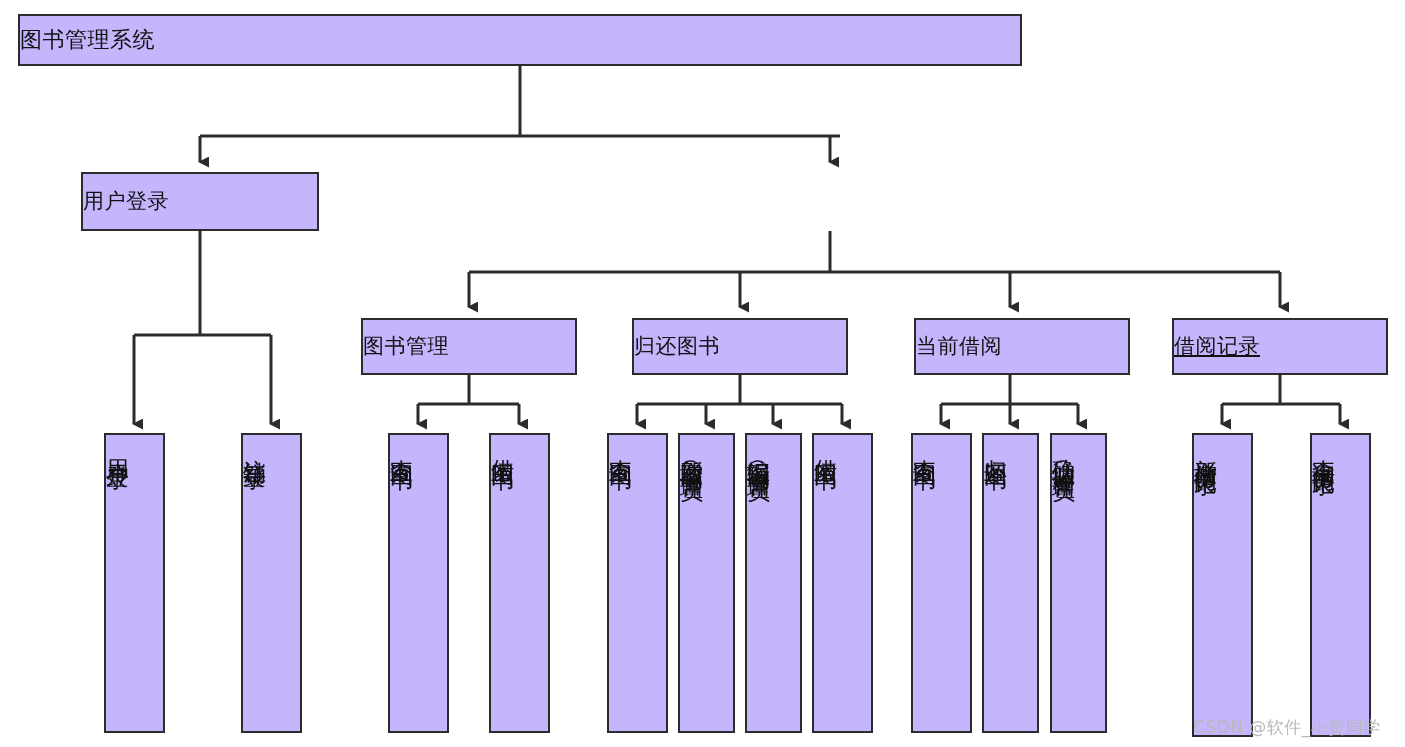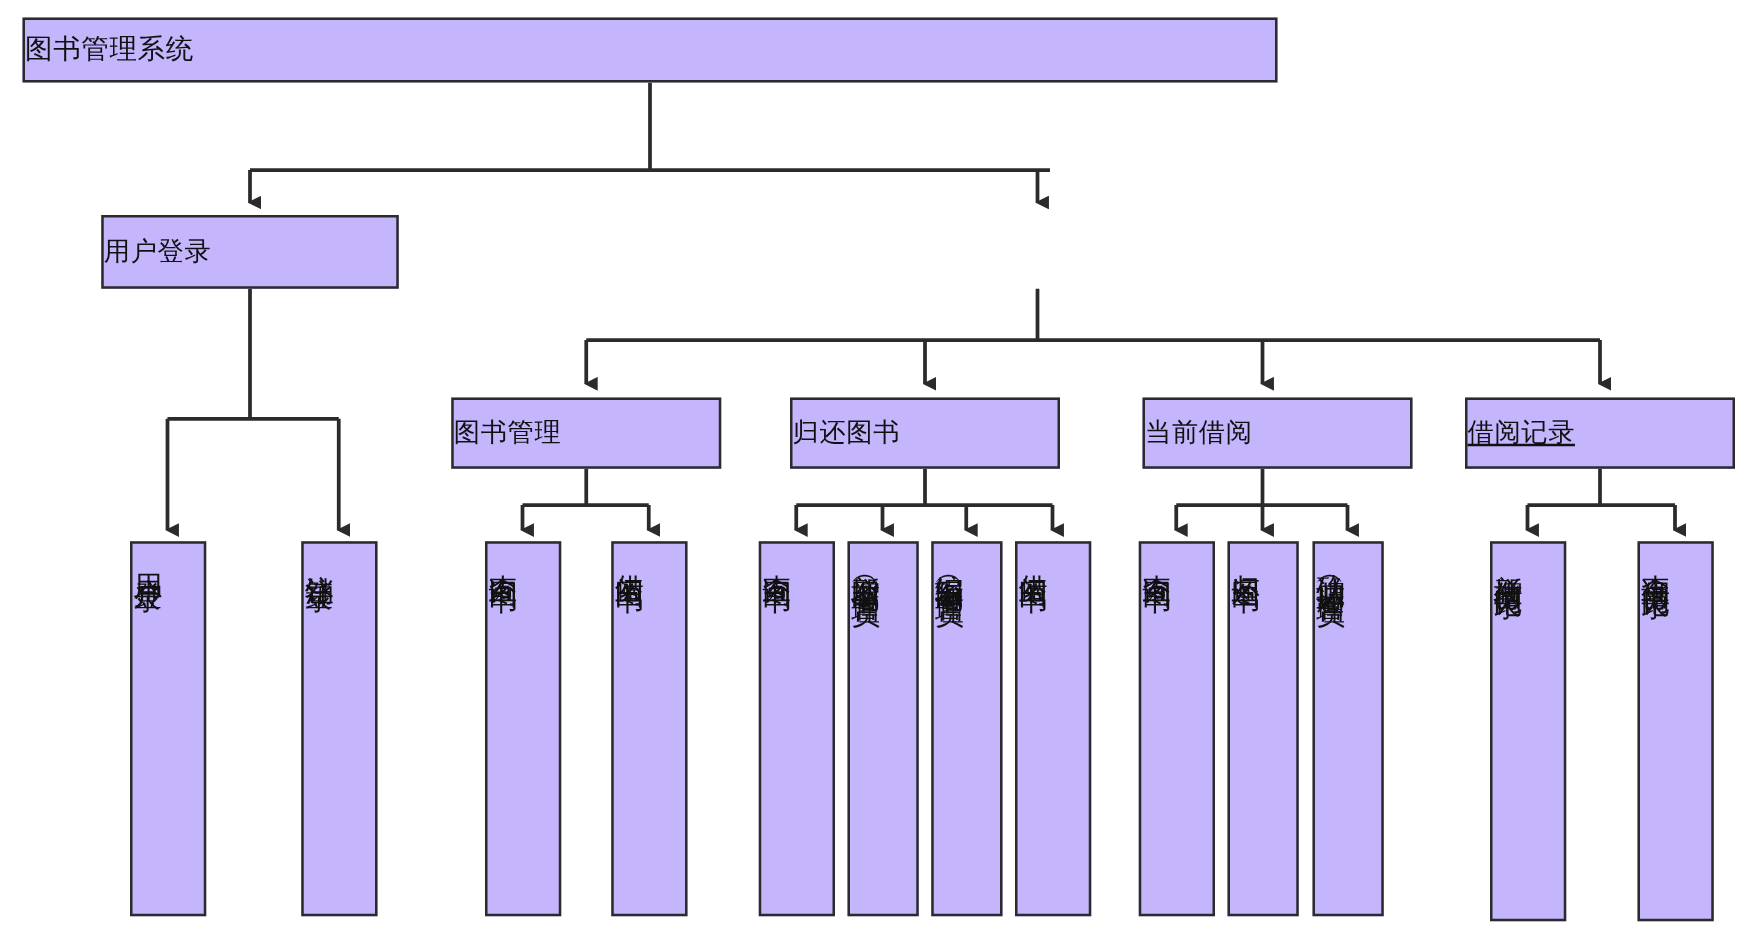--- a/index.html
+++ b/index.html
@@ -193,14 +193,15 @@
   </div>
 
   <div class="node vert" style="left:1192px; top:433px; width:61px; height:304px;">
     <span class="node-label">新增借阅记录</span>
   </div>
 
   <div class="node vert" style="left:1310px; top:433px; width:61px; height:304px;">
     <span class="node-label">查询借阅记录</span>
   </div>
 
+  <div class="watermark" style="left:1193px; top:716px;">CSDN @软件_小贺同学</div>
 
 </div>
 
 </body></html>

